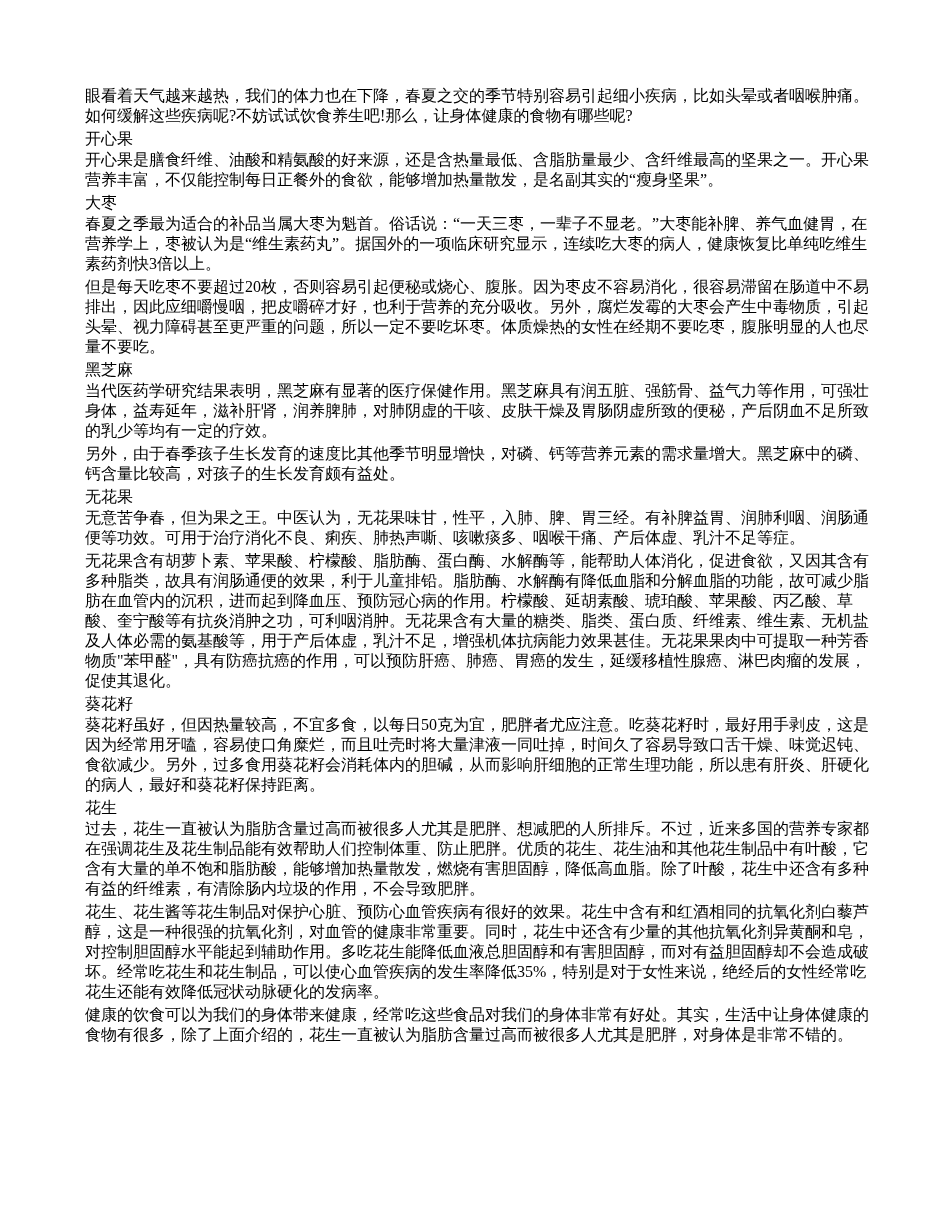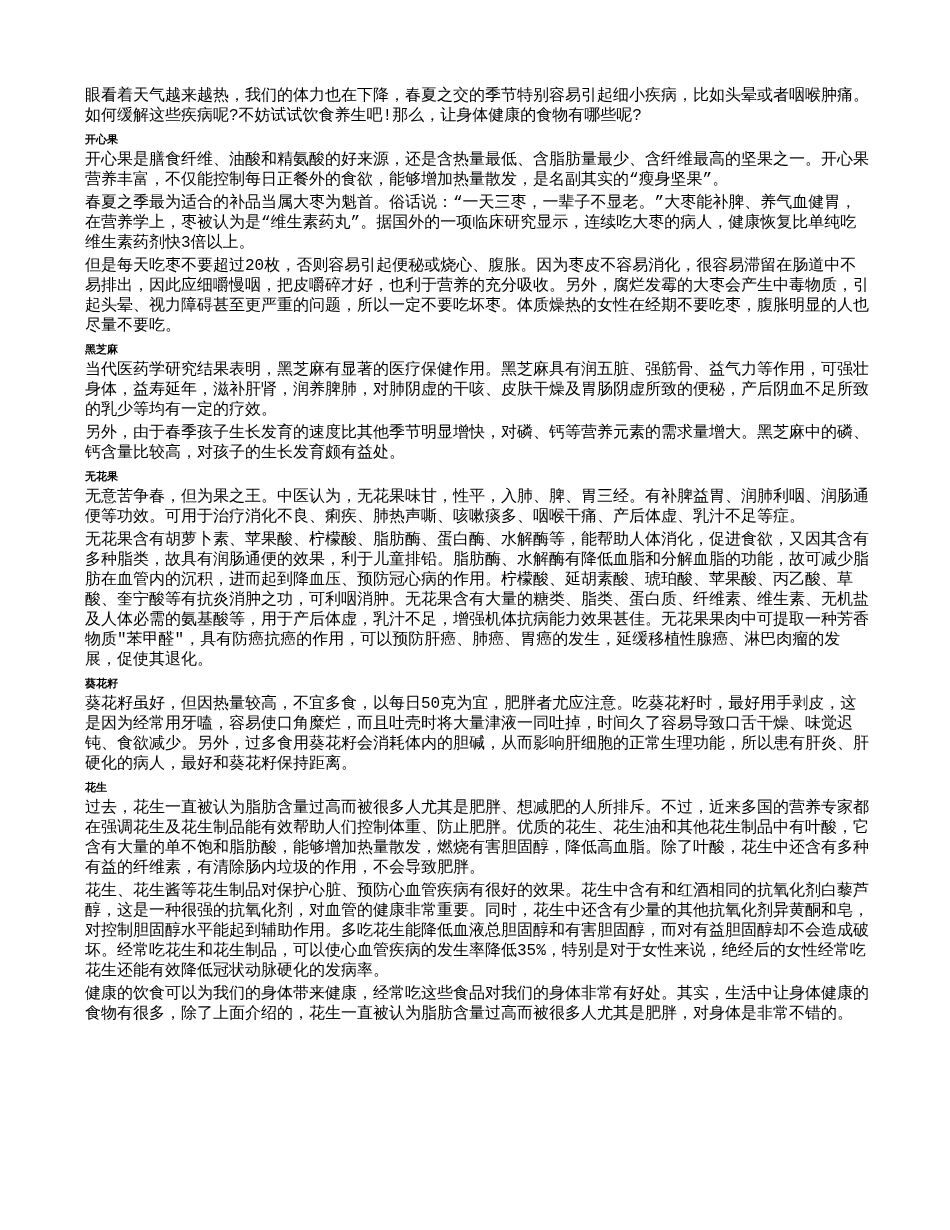--- a/index.html
+++ b/index.html
@@ -20,37 +20,37 @@
     width: 784px;
     color: #000000;
     font-family: "Liberation Serif", "DejaVu Serif", serif;
     font-size: 16px;
     line-height: 20px;
     text-align: left;
     word-break: break-all;
   }
   .para {
     margin: 0 0 3px 0;
-    font-family: Liberation Mono, monospace;
   }
   .heading {
     margin: 0 0 1px 0;
-    font-size: 11px;
-    font-weight: bold;
+    font-size: 16px;
+    font-weight: normal;
   }
 </style>
 </head>
 <body>
 
 <div class="doc">
   <p class="para">眼看着天气越来越热，我们的体力也在下降，春夏之交的季节特别容易引起细小疾病，比如头晕或者咽喉肿痛。如何缓解这些疾病呢?不妨试试饮食养生吧!那么，让身体健康的食物有哪些呢?</p>
 
   <p class="heading">开心果</p>
   <p class="para">开心果是膳食纤维、油酸和精氨酸的好来源，还是含热量最低、含脂肪量最少、含纤维最高的坚果之一。开心果营养丰富，不仅能控制每日正餐外的食欲，能够增加热量散发，是名副其实的“瘦身坚果”。</p>
 
+  <p class="heading">大枣</p>
   <p class="para">春夏之季最为适合的补品当属大枣为魁首。俗话说：“一天三枣，一辈子不显老。”大枣能补脾、养气血健胃，在营养学上，枣被认为是“维生素药丸”。据国外的一项临床研究显示，连续吃大枣的病人，健康恢复比单纯吃维生素药剂快3倍以上。</p>
   <p class="para">但是每天吃枣不要超过20枚，否则容易引起便秘或烧心、腹胀。因为枣皮不容易消化，很容易滞留在肠道中不易排出，因此应细嚼慢咽，把皮嚼碎才好，也利于营养的充分吸收。另外，腐烂发霉的大枣会产生中毒物质，引起头晕、视力障碍甚至更严重的问题，所以一定不要吃坏枣。体质燥热的女性在经期不要吃枣，腹胀明显的人也尽量不要吃。</p>
 
   <p class="heading">黑芝麻</p>
   <p class="para">当代医药学研究结果表明，黑芝麻有显著的医疗保健作用。黑芝麻具有润五脏、强筋骨、益气力等作用，可强壮身体，益寿延年，滋补肝肾，润养脾肺，对肺阴虚的干咳、皮肤干燥及胃肠阴虚所致的便秘，产后阴血不足所致的乳少等均有一定的疗效。</p>
   <p class="para">另外，由于春季孩子生长发育的速度比其他季节明显增快，对磷、钙等营养元素的需求量增大。黑芝麻中的磷、钙含量比较高，对孩子的生长发育颇有益处。</p>
 
   <p class="heading">无花果</p>
   <p class="para">无意苦争春，但为果之王。中医认为，无花果味甘，性平，入肺、脾、胃三经。有补脾益胃、润肺利咽、润肠通便等功效。可用于治疗消化不良、痢疾、肺热声嘶、咳嗽痰多、咽喉干痛、产后体虚、乳汁不足等症。</p>
   <p class="para">无花果含有胡萝卜素、苹果酸、柠檬酸、脂肪酶、蛋白酶、水解酶等，能帮助人体消化，促进食欲，又因其含有多种脂类，故具有润肠通便的效果，利于儿童排铅。脂肪酶、水解酶有降低血脂和分解血脂的功能，故可减少脂肪在血管内的沉积，进而起到降血压、预防冠心病的作用。柠檬酸、延胡素酸、琥珀酸、苹果酸、丙乙酸、草酸、奎宁酸等有抗炎消肿之功，可利咽消肿。无花果含有大量的糖类、脂类、蛋白质、纤维素、维生素、无机盐及人体必需的氨基酸等，用于产后体虚，乳汁不足，增强机体抗病能力效果甚佳。无花果果肉中可提取一种芳香物质"苯甲醛"，具有防癌抗癌的作用，可以预防肝癌、肺癌、胃癌的发生，延缓移植性腺癌、淋巴肉瘤的发展，促使其退化。</p>

